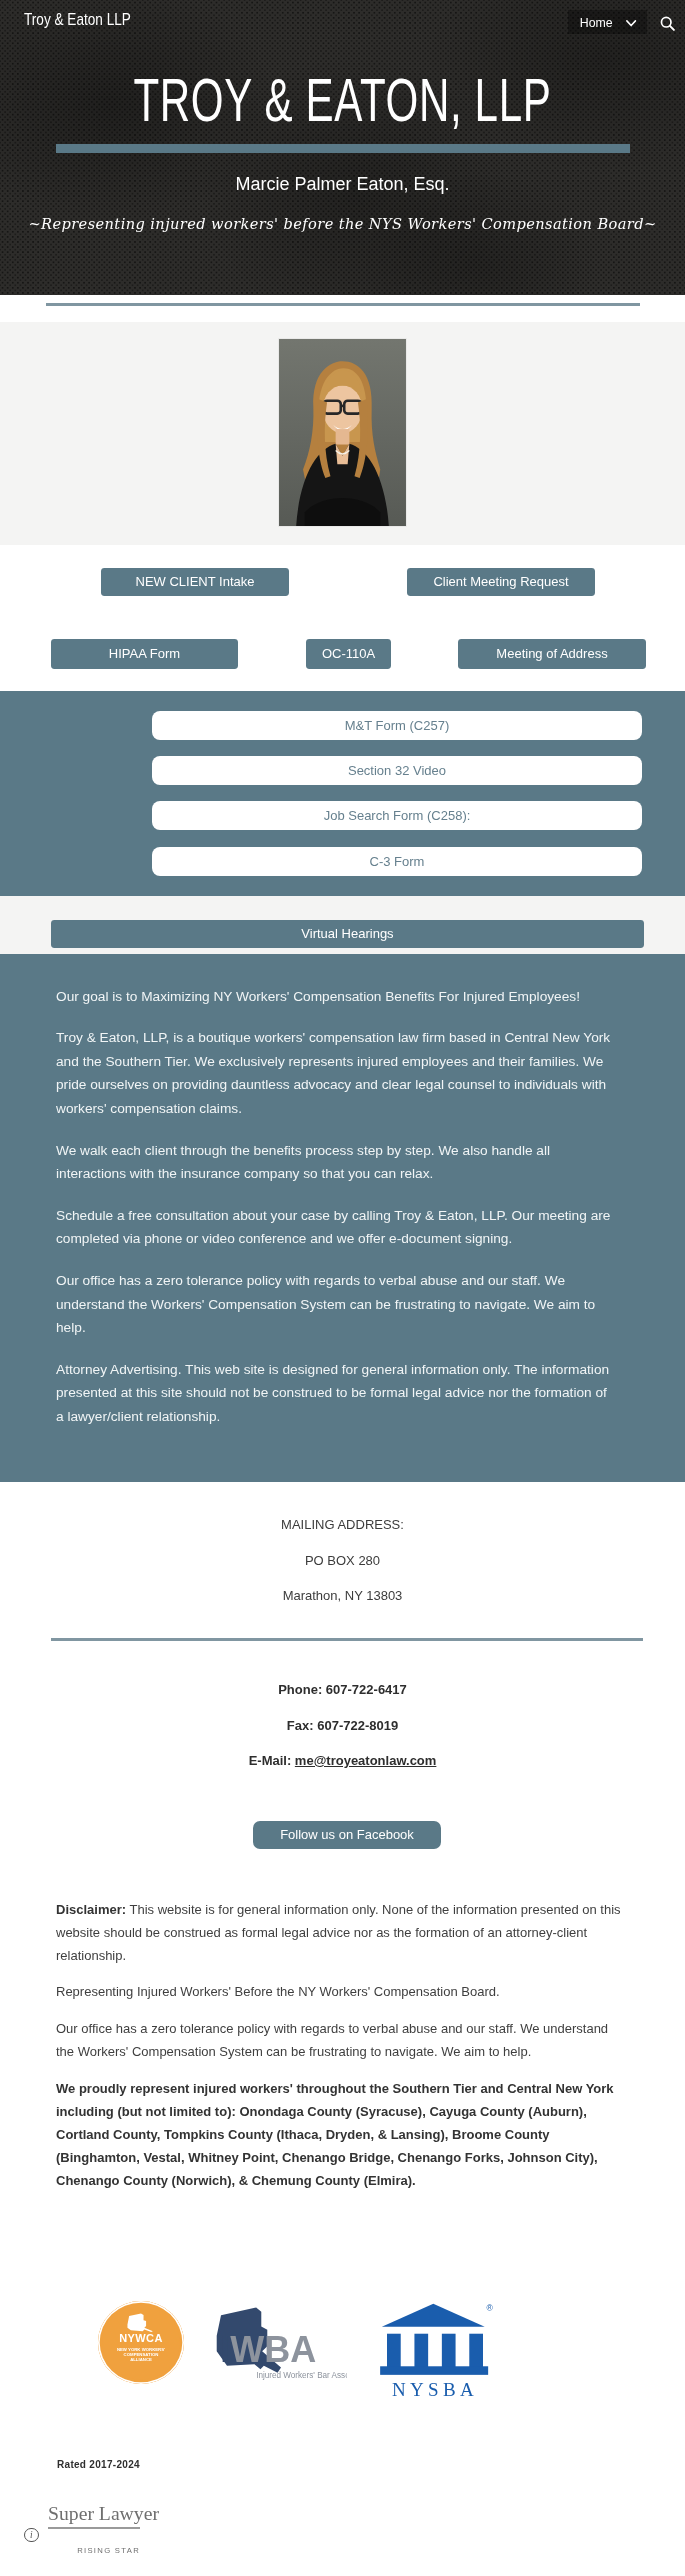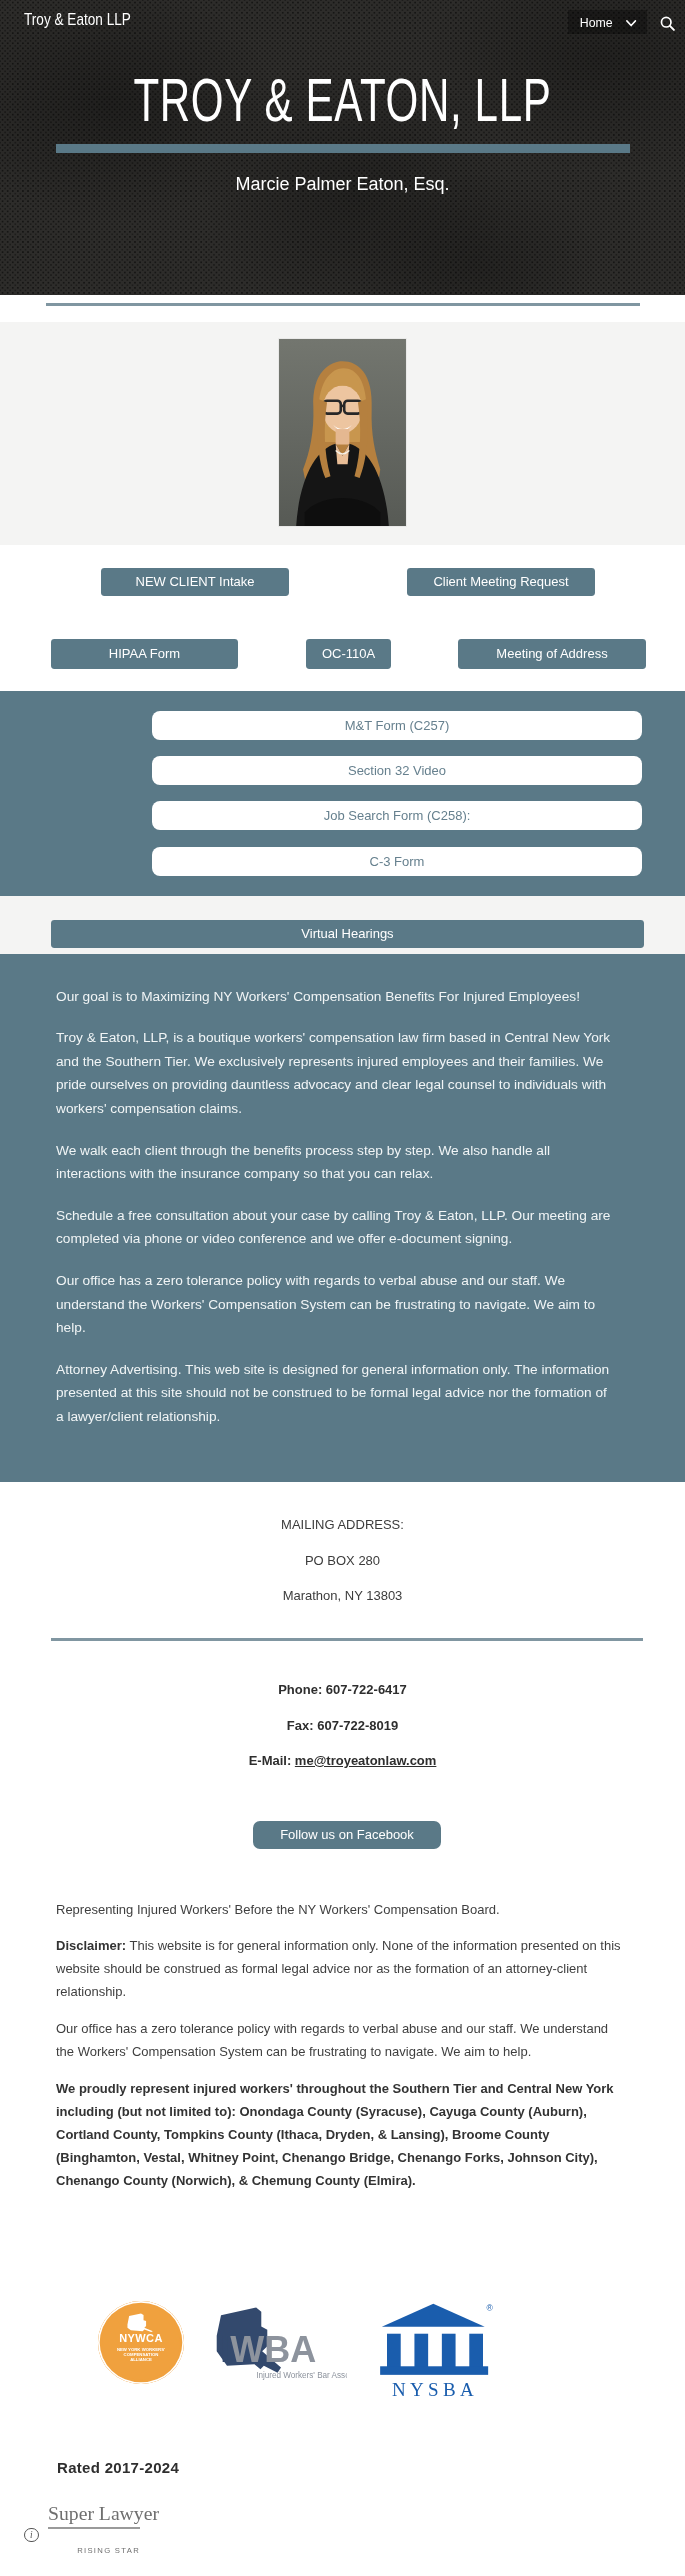--- a/index.html
+++ b/index.html
@@ -112,21 +112,21 @@
   }
   .nywca svg{margin-top:9.4px;}
   .nywca .acr{color:#fff;font-weight:bold;font-size:11px;letter-spacing:0.4px;line-height:13px;}
   .nywca .cap{color:#fff;font-weight:bold;font-size:4.3px;line-height:5.1px;text-align:center;margin-top:1.7px;}
   .iwba{top:63px;left:203px;width:144px;height:86px;}
   .nysba{top:66px;left:375px;width:120px;height:96px;text-align:center;}
   .nysba .acr{
     font-family:"Liberation Serif","DejaVu Serif",serif;color:var(--nysba_blue);
     font-size:19px;letter-spacing:4.3px;margin-top:1.7px;display:block;
   }
-  .rated{position:absolute;top:224px;left:57px;font-size:15px;color:#2f2f2f;font-weight:bold;letter-spacing:0.3px;}
+  .rated{position:absolute;top:224px;left:57px;font-size:10px;color:#2f2f2f;font-weight:bold;letter-spacing:0.3px;}
   .sl-badge{position:absolute;top:267px;left:24px;width:128px;cursor:pointer;}
   .sl-info{position:absolute;left:0;top:26px;width:14.6px;height:14.6px;border:1.3px solid #555;border-radius:50%;
     display:flex;align-items:center;justify-content:center;font-family:"Liberation Serif",serif;
     font-size:9.4px;color:#555;font-style:italic;}
   .sl-text{margin-left:24px;}
   .sl-title{font-family:"Liberation Serif","DejaVu Serif",serif;font-size:19.7px;color:var(--sl_gray);white-space:nowrap;}
   .sl-line{width:92px;height:1.7px;background:#9a9a9a;margin-top:2.6px;}
   .sl-sub{font-size:7.7px;letter-spacing:1.3px;color:var(--sl_gray);text-align:right;width:92px;margin-top:17px;}
 </style>
 </head>
@@ -149,20 +149,21 @@
       <circle cx="8.5" cy="8.5" r="5.6" fill="none" stroke="#fff" stroke-width="2"></circle>
       <line x1="12.8" y1="12.8" x2="17.5" y2="17.5" stroke="#fff" stroke-width="2.4" stroke-linecap="round"></line>
     </svg>
   </div>
 
   <div class="hero-title-wrap">
     <span class="hero-title">TROY &amp; EATON, LLP</span>
   </div>
   <div class="hero-rule"></div>
   <div class="attorney">Marcie Palmer Eaton, Esq.</div>
+  <div class="tagline">~Representing injured workers' before the NYS Workers' Compensation Board~</div>
 </section>
 
 <div class="gap-divider">
   <div class="rule top-rule"></div>
 </div>
 
 <section class="photo-section">
   <div class="portrait">
     <svg width="127" height="187" viewBox="0 0 148 218">
       <defs>
@@ -226,22 +227,22 @@
   <div class="rule contact-rule"></div>
   <div class="cline cbold c-phone">Phone: 607-722-6417</div>
   <div class="cline cbold c-fax">Fax: 607-722-8019</div>
   <div class="cline cbold c-email">
     <span>E-Mail: </span><a class="email-link">me@troyeatonlaw.com</a>
   </div>
   <div class="btn btn-teal b-facebook">Follow us on Facebook</div>
 </section>
 
 <section class="disclaimer-section">
+  <p><strong>Disclaimer:</strong><span> This website is for general information only. None of the information presented on this website should be construed as formal legal advice nor as the formation of an attorney-client relationship.</span></p>
   <p>Representing Injured Workers' Before the NY Workers' Compensation Board.</p>
-  <p><strong>Disclaimer:</strong><span> This website is for general information only. None of the information presented on this website should be construed as formal legal advice nor as the formation of an attorney-client relationship.</span></p>
   <p>Our office has a zero tolerance policy with regards to verbal abuse and our staff. We understand the Workers' Compensation System can be frustrating to navigate. We aim to help.</p>
   <p class="bold">We proudly represent injured workers' throughout the Southern Tier and Central New York including (but not limited to): Onondaga County (Syracuse), Cayuga County (Auburn), Cortland County, Tompkins County (Ithaca, Dryden, &amp; Lansing), Broome County (Binghamton, Vestal, Whitney Point, Chenango Bridge, Chenango Forks, Johnson City), Chenango County (Norwich), &amp; Chemung County (Elmira).</p>
 </section>
 
 <section class="footer-section">
 
   <div class="badge nywca">
     <svg width="38" height="22" viewBox="0 0 44 26">
       <polygon points="6,17 8,7 22,4 25,6 25,12 28,13 28,19 26,21 36,25 34,26 26,23 24,25 10,24 6,21" fill="#ffffff"></polygon>
     </svg>

